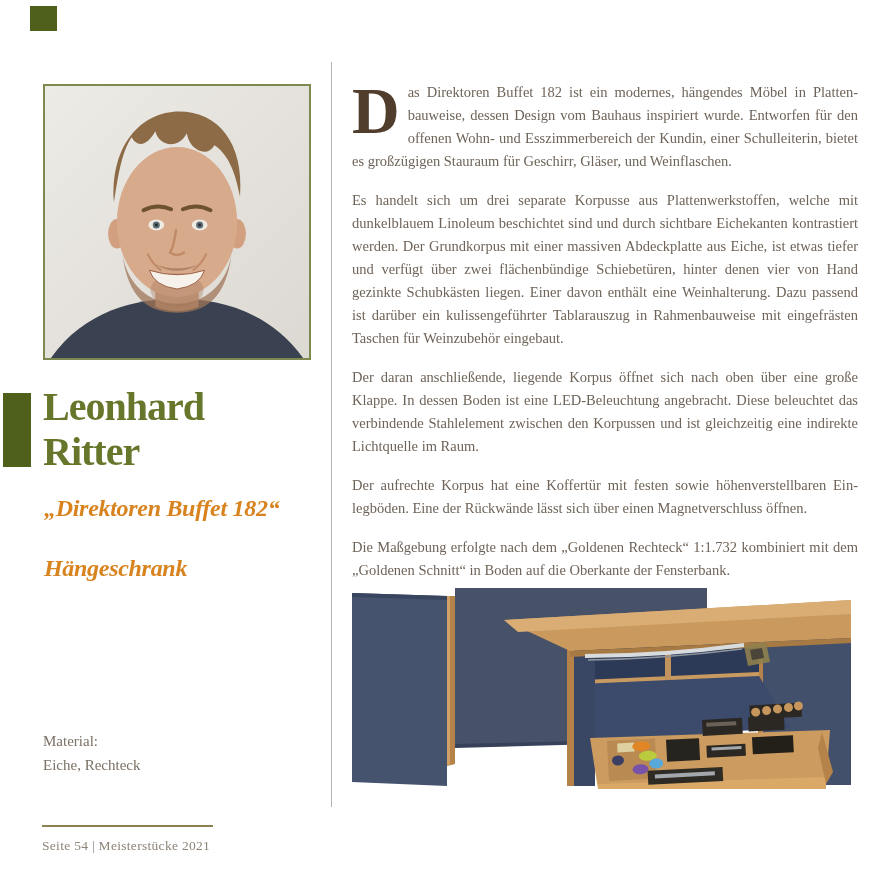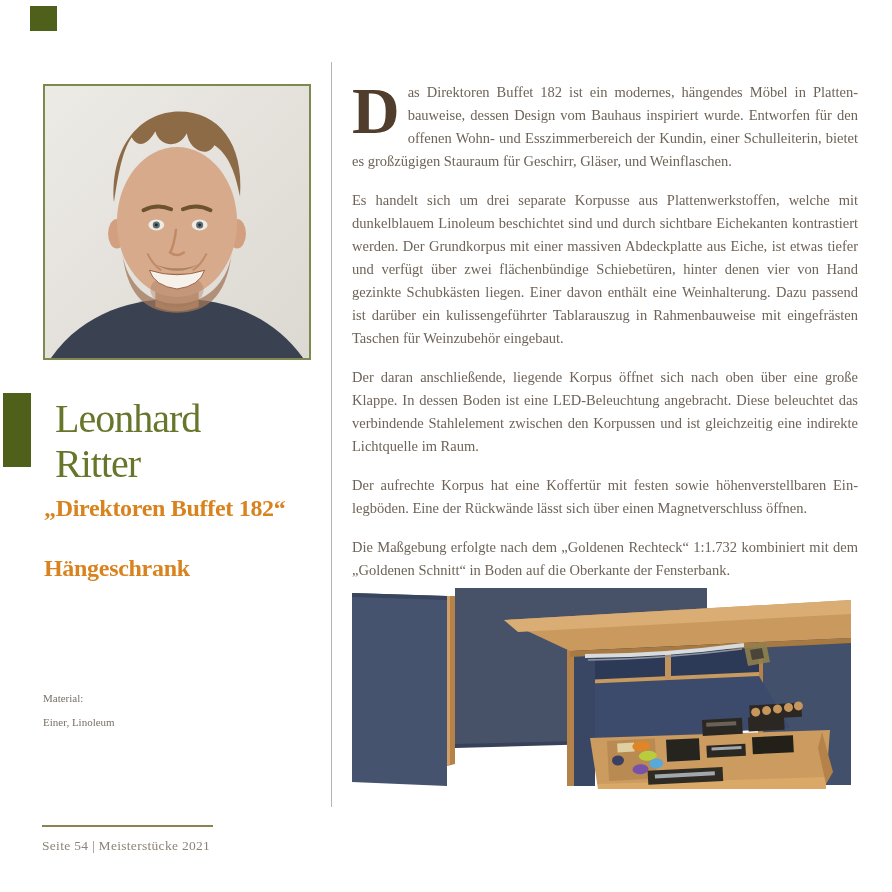--- a/index.html
+++ b/index.html
@@ -9,28 +9,28 @@
   .corner-tab{position:absolute;left:30px;top:6px;width:27px;height:25px;
               background:var(--block-green,#4e6019);}
 
   
   .portrait{position:absolute;left:43px;top:84px;width:268px;height:276px;margin:0;
             border:2px solid var(--photo-border,#7e894d);box-sizing:border-box;overflow:hidden;}
   .portrait svg{display:block;width:100%;height:100%;}
 
   .name-accent{position:absolute;left:3px;top:393px;width:28px;height:74px;
                background:var(--block-green,#4e6019);}
-  .name{position:absolute;left:43px;top:384px;margin:12px;font-weight:normal;
+  .name{position:absolute;left:43px;top:384px;margin:0;font-weight:bold;
         font-size:40px;line-height:45px;letter-spacing:-1px;
         color:var(--name-green,#66762a);}
-  .subtitle{position:absolute;left:44px;top:493px;margin:0;font-weight:bold;
+  .subtitle{position:absolute;left:44px;top:493px;margin:0;font-weight:bold;font-style:italic;
         font-size:24px;line-height:30px;letter-spacing:-0.3px;
         color:var(--title-orange,#d9831f);}
 
-  .specs{position:absolute;left:43px;top:686px;font-size:11px;line-height:24px;
+  .specs{position:absolute;left:43px;top:729px;font-size:15px;line-height:24px;
          color:var(--muted-text,#7a7065);}
   .specs .gap{height:5px;}
 
   .footer-rule{position:absolute;left:42px;top:825px;width:171px;height:2px;
                background:var(--rule-olive,#8b8153);}
   .page-footer{position:absolute;left:42px;top:830px;font-size:13.5px;letter-spacing:0.3px;
                color:var(--footer-text,#8d8478);margin-top:8px;}
 
   .divider{position:absolute;left:331px;top:62px;width:1px;height:745px;
            background:var(--divider-gray,#b4b4b4);}
@@ -107,21 +107,21 @@
   </h1>
 
   <h2 class="subtitle">
     <span>„Direktoren Buffet 182“</span><br>
     <br>
     <span>Hängeschrank</span>
   </h2>
 
   <div class="specs">
     <div>Material:</div>
-    <div>Einer, Linoleum</div>
+    <div>Eiche, Rechteck</div>
     <div class="gap"></div>
   </div>
 
   <div class="footer-rule"></div>
   <div class="page-footer">Seite 54  |  Meisterstücke 2021</div>
 
   <div class="divider"></div>
 
   <main class="article">
     <p><span class="dropcap">D</span><span>as Direktoren Buffet 182 ist ein modernes, hängendes Möbel in Platten­bauweise, dessen Design vom Bauhaus inspiriert wurde. Entworfen für den offenen Wohn- und Esszimmerbereich der Kundin, einer Schulleite­rin, bietet es großzügigen Stauraum für Geschirr, Gläser, und Weinflaschen.</span></p>

